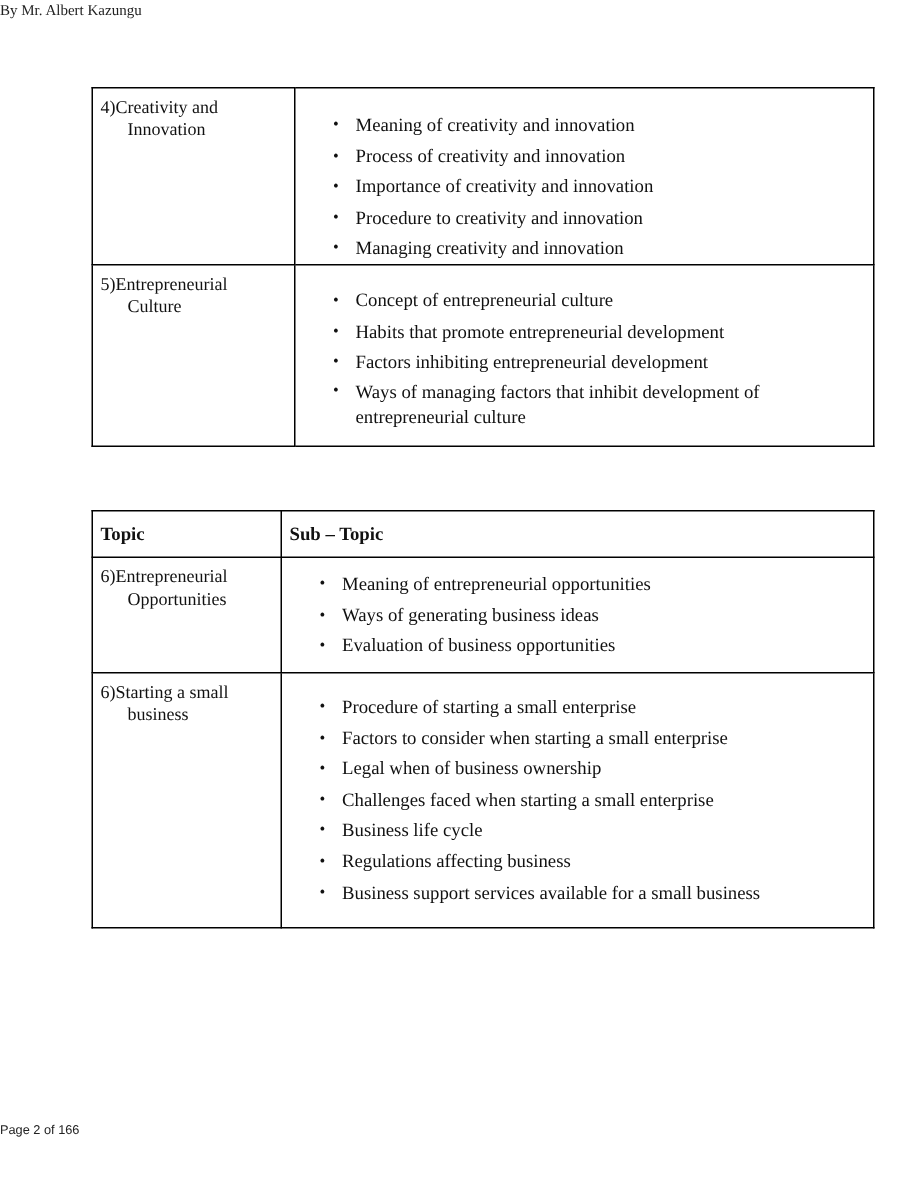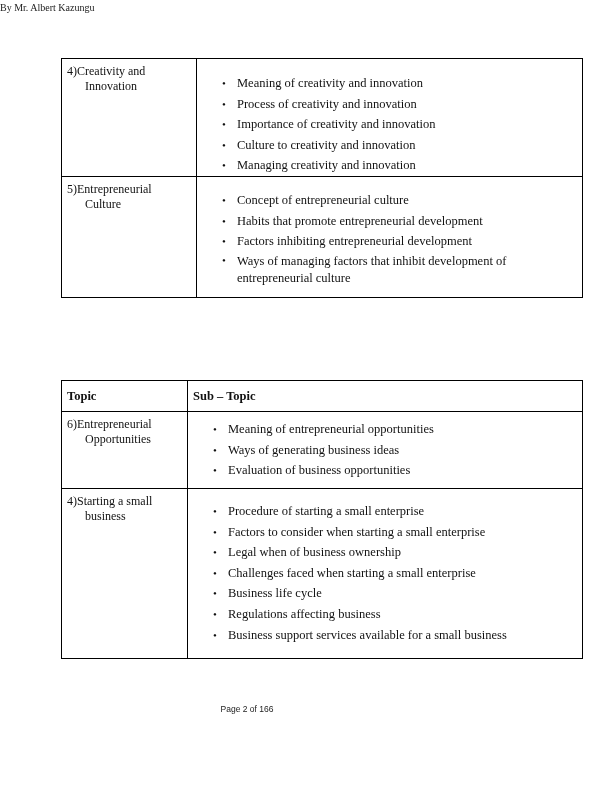--- a/index.html
+++ b/index.html
@@ -1,20 +1,20 @@
 <!DOCTYPE html>
 <html><head>
 <meta charset="utf-8">
 <style>
   html, body { margin:0; padding:0; background:#ffffff; }
   body { width:612px; height:792px; position:relative; overflow:hidden;
          font-family:"Liberation Serif", serif; color:#111; }
   .header { position:absolute; top:2px; left:0; width:612px; 
             font-size:10px; color:#222; }
-  .footer { position:absolute; top:704px; left:0; width:494px; text-align:center;
+  .footer { position:absolute; top:748px; left:0; width:494px; 
             font-family:"Liberation Sans", sans-serif; font-size:8.5px; color:#222; }
   table { position:absolute; left:61px; width:522px; border-collapse:collapse; table-layout:fixed; }
   td { border:1px solid #000; vertical-align:top; padding:0; }
   td.topic { width:125px; font-size:12px; line-height:15px; padding:5px 4px 0 5px; }
   td.topic .l2 { padding-left:18px; display:block; }
   td.sub { font-size:12.5px; }
   ul { list-style:none; margin:0; padding:0; }
   li { position:relative; padding-left:40px; line-height:20.6px; }
   li .bullet { position:absolute; left:25px; top:0; font-size:11px; }
   li.wrap { line-height:17.5px; padding-top:1px; padding-bottom:1px; }
@@ -30,21 +30,21 @@
       <tr style="height:117px;">
     <td class="topic">
       <span>4)Creativity and</span>
       <span class="l2">Innovation</span>
     </td>
     <td class="sub">
       <ul style="margin-top:14px;">
         <li><span class="bullet">•</span><span>Meaning of creativity and innovation</span></li>
         <li><span class="bullet">•</span><span>Process of creativity and innovation</span></li>
         <li><span class="bullet">•</span><span>Importance of creativity and innovation</span></li>
-        <li><span class="bullet">•</span><span>Culture to creativity and innovation</span></li>
+        <li><span class="bullet">•</span><span>Procedure to creativity and innovation</span></li>
         <li><span class="bullet">•</span><span>Managing creativity and innovation</span></li>
       </ul>
     </td>
   </tr>
   <tr style="height:121px;margin-left:32px;">
     <td class="topic">
       <span>5)Entrepreneurial</span>
       <span class="l2">Culture</span>
     </td>
     <td class="sub">
@@ -52,42 +52,42 @@
         <li><span class="bullet">•</span><span>Concept of entrepreneurial culture</span></li>
         <li><span class="bullet">•</span><span>Habits that promote entrepreneurial development</span></li>
         <li><span class="bullet">•</span><span>Factors inhibiting entrepreneurial development</span></li>
         <li class="wrap" style="padding-right:30px;"><span class="bullet">•</span><span>Ways of managing factors that inhibit development of entrepreneurial culture</span></li>
       </ul>
     </td>
   </tr>
 </tbody>
   </table>
 
-<table style="top:340px;margin-top:40px;">
+<table style="top:340px;">
   <tbody>
       <tr class="hdr">
     <td style="width:120px;">Topic</td>
     <td>Sub – Topic</td>
   </tr>
   <tr style="height:77px;">
     <td class="topic">
       <span>6)Entrepreneurial</span>
       <span class="l2">Opportunities</span>
     </td>
     <td class="sub">
       <ul style="margin-top:7px;">
         <li><span class="bullet">•</span><span>Meaning of entrepreneurial opportunities</span></li>
         <li><span class="bullet">•</span><span>Ways of generating business ideas</span></li>
         <li><span class="bullet">•</span><span>Evaluation of business opportunities</span></li>
       </ul>
     </td>
   </tr>
   <tr style="height:170px;">
     <td class="topic">
-      <span>4)Starting a small</span>
+      <span>6)Starting a small</span>
       <span class="l2">business</span>
     </td>
     <td class="sub">
       <ul style="margin-top:12px;">
         <li><span class="bullet">•</span><span>Procedure of starting a small enterprise</span></li>
         <li><span class="bullet">•</span><span>Factors to consider when starting a small enterprise</span></li>
         <li><span class="bullet">•</span><span>Legal when of business ownership</span></li>
         <li><span class="bullet">•</span><span>Challenges faced when starting a small enterprise</span></li>
         <li><span class="bullet">•</span><span>Business life cycle</span></li>
         <li><span class="bullet">•</span><span>Regulations affecting business</span></li>

